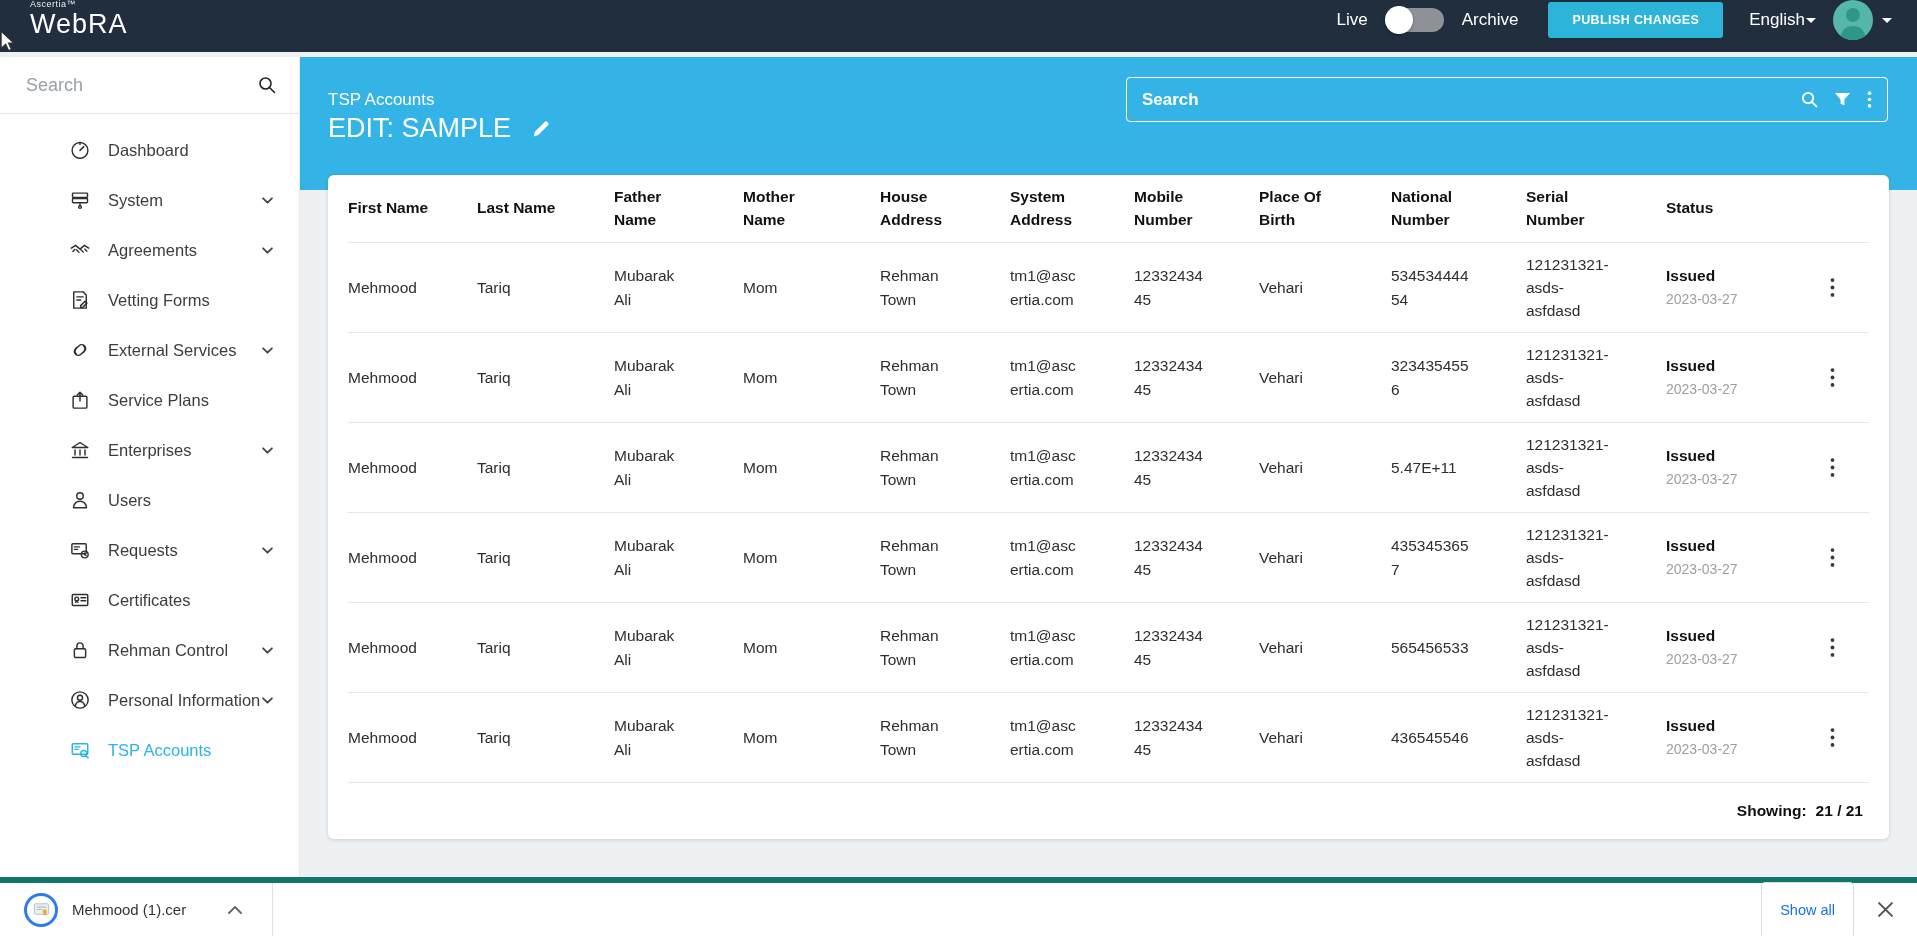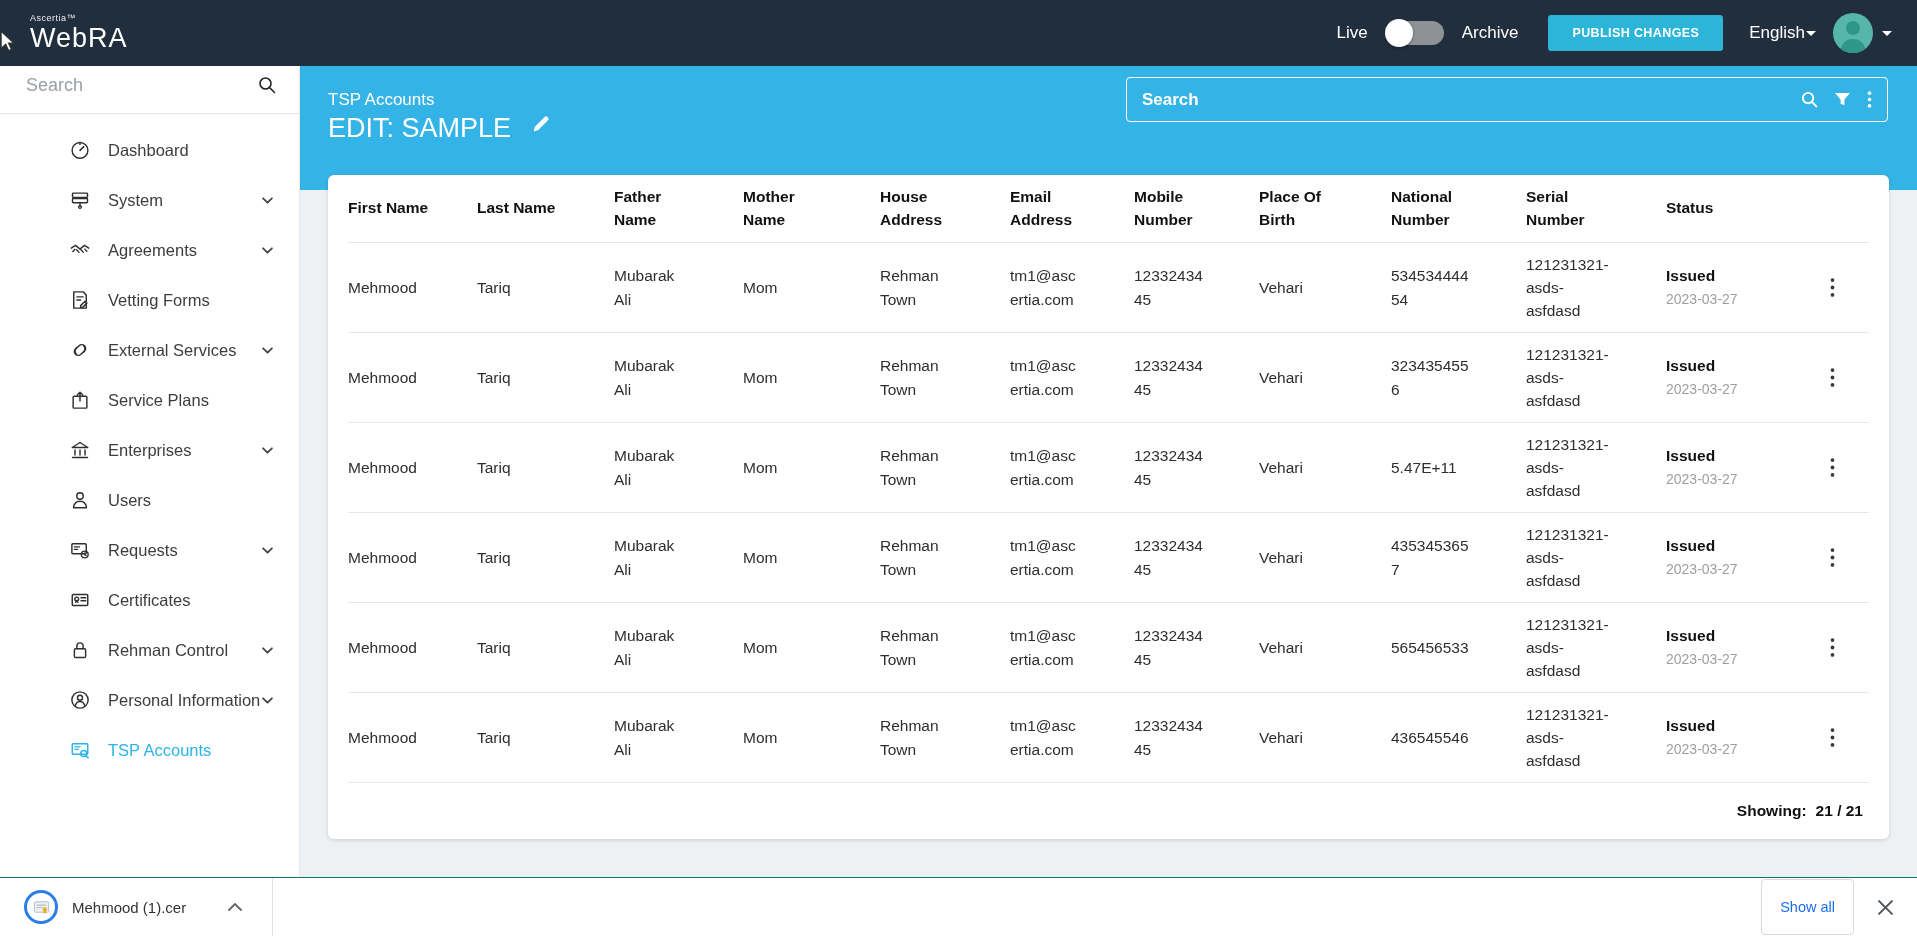--- a/index.html
+++ b/index.html
@@ -1,21 +1,21 @@
 <!DOCTYPE html>
 <html><head>
 <meta charset="utf-8">
 <style>
   * { margin:0; padding:0; box-sizing:border-box; }
   html,body { font-family:"Liberation Sans", sans-serif; }
   .screen { position:relative; width:1917px; height:936px; background:#eef1f3; overflow:hidden; }
 
   
-  .topbar { position:absolute; top:0; left:0; right:0; height:66px; background:#212e3e;
-            display:flex; align-items:center; justify-content:space-between; padding:0 24px 0 30px; z-index:30; }
+  .topbar { position:absolute; top:0; left:0; right:0; height:52px; background:#212e3e;
+            display:flex; align-items:flex-start; justify-content:space-between; padding:0 24px 0 30px; z-index:30; }
   .brand { display:flex; flex-direction:column; color:#fff; line-height:1; }
   .brand-small { font-size:9px; letter-spacing:.5px; opacity:.92; margin-bottom:2px; }
   .brand-main  { font-size:27px; font-weight:500; letter-spacing:1px; }
   .topbar-right { display:flex; align-items:center; gap:16px; color:#fff; }
   .tb-label { font-size:17px; }
   .toggle { width:58px; height:24px; border-radius:12px; background:#8e9297; position:relative; margin:0 2px; cursor:pointer; }
   .toggle .knob { width:28px; height:28px; border-radius:50%; background:#fff; position:absolute; left:-1px; top:-2px;
                   box-shadow:0 1px 3px rgba(0,0,0,.35); }
   .publish-btn { margin-left:14px; background:#2cb5d9; color:#fff; border:none; border-radius:3px;
                  font-size:12.5px; font-weight:700; letter-spacing:.4px; padding:11px 24px; cursor:pointer;
@@ -38,21 +38,21 @@
   .side-icon svg { width:20px; height:20px; fill:none; stroke:currentColor; stroke-width:1.15; stroke-linecap:round; stroke-linejoin:round; display:block; }
   .side-label { flex:1; }
   .side-chevron { color:#444; display:flex; }
   .side-item.active, .side-item.active .side-icon, .side-item.active .side-chevron { color:#2ab4e8; }
 
   
   .main { position:absolute; left:300px; top:57px; right:0; bottom:0; }
   .page-header { height:133px; background:#34b4e6; position:relative; }
   .title-block { position:absolute; left:28px; top:33px; color:#fff; }
   .breadcrumb { font-size:17px; margin-bottom:3px; }
-  .page-title { font-size:27px; display:flex; gap:20px; }
+  .page-title { font-size:27px; display:flex; align-items:center; gap:20px; }
   .pencil-icon { display:flex; cursor:pointer; }
   .header-search { position:absolute; right:29px; top:20px; width:762px; height:45px; border:1px solid #fff;
                    border-radius:4px; display:flex; align-items:center; padding:0 15px; }
   .header-search input { flex:1; background:transparent; border:none; outline:none; color:#fff; font-size:17px;
                          font-weight:700; font-family:"Liberation Sans",sans-serif; }
   .header-search input::placeholder { color:#fff; opacity:1; }
   .hs-icons { display:flex; align-items:center; gap:17px; color:#fff; }
   .hs-icons span { display:flex; cursor:pointer; }
 
   
@@ -74,21 +74,21 @@
   .status-name { font-weight:700; color:#111; }
   .status-date { color:#9e9e9e; font-size:14px; margin-top:3px; white-space:nowrap; }
   .td.c12 { display:flex; justify-content:center; padding-right:0; }
   .kebab { color:#3a3a3a; cursor:pointer; padding:6px; display:flex; }
   .kebab svg { fill:currentColor; display:block; }
   .tfoot { display:flex; justify-content:flex-end; align-items:center; min-height:56px;
            font-weight:700; font-size:15.5px; color:#111; gap:9px; padding-right:6px; }
 
   
   .downloads-bar { position:absolute; left:0; right:0; bottom:0; height:59px; background:#fff;
-                   border-top:1px solid #0f766e; display:flex; align-items:center; padding:0 24px; z-index:20; }
+                   border-top:6px solid #0f766e; display:flex; align-items:center; padding:0 24px; z-index:20; }
   .dl-item { display:flex; align-items:center; gap:14px; cursor:pointer; }
   .cer-icon { width:34px; height:34px; border-radius:50%; border:3px solid #2b7de9; background:#fff;
               display:flex; align-items:center; justify-content:center; }
   .dl-name { font-size:15px; color:#333; }
   .dl-caret { margin-left:28px; color:#5f6368; display:flex; cursor:pointer; }
   .dl-sep { width:1px; align-self:stretch; background:#e0e0e0; margin-left:30px; }
   .dl-right { margin-left:auto; display:flex; align-items:center; gap:24px; }
   .show-all { border:1px solid #d7d9dc; border-radius:4px; background:#fff; color:#1a6ef0; font-size:14.5px;
               font-weight:500; padding:19px 18px; cursor:pointer; font-family:"Liberation Sans",sans-serif; }
   .dl-close { color:#4d5156; display:flex; cursor:pointer; }
@@ -377,21 +377,21 @@
     </div>
 
     <div class="content">
       <section class="card">
         <div class="thead">
             <div class="th c1">First Name</div>
             <div class="th c2">Last Name</div>
             <div class="th c3">Father Name</div>
             <div class="th c4">Mother Name</div>
             <div class="th c5">House Address</div>
-            <div class="th c6">Email Address</div>
+            <div class="th c6">System Address</div>
             <div class="th c7">Mobile Number</div>
             <div class="th c8">Place Of Birth</div>
             <div class="th c9">National Number</div>
             <div class="th c10">Serial Number</div>
             <div class="th c11">Status</div>
             <div class="th c12"></div>
           </div>
         <div id="tbody">
             <div class="trow">
               <div class="td c1">Mehmood</div>

